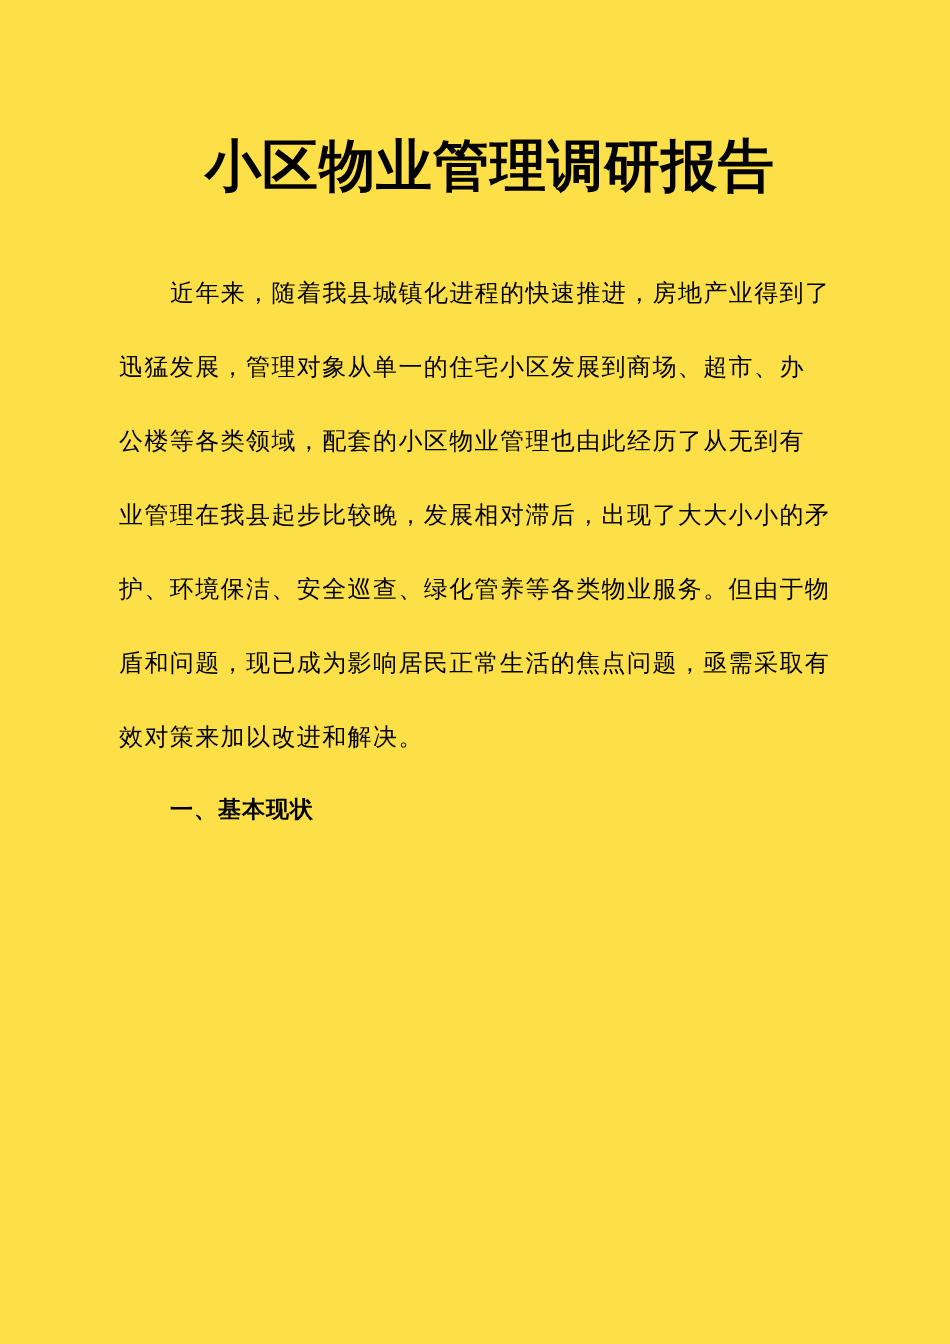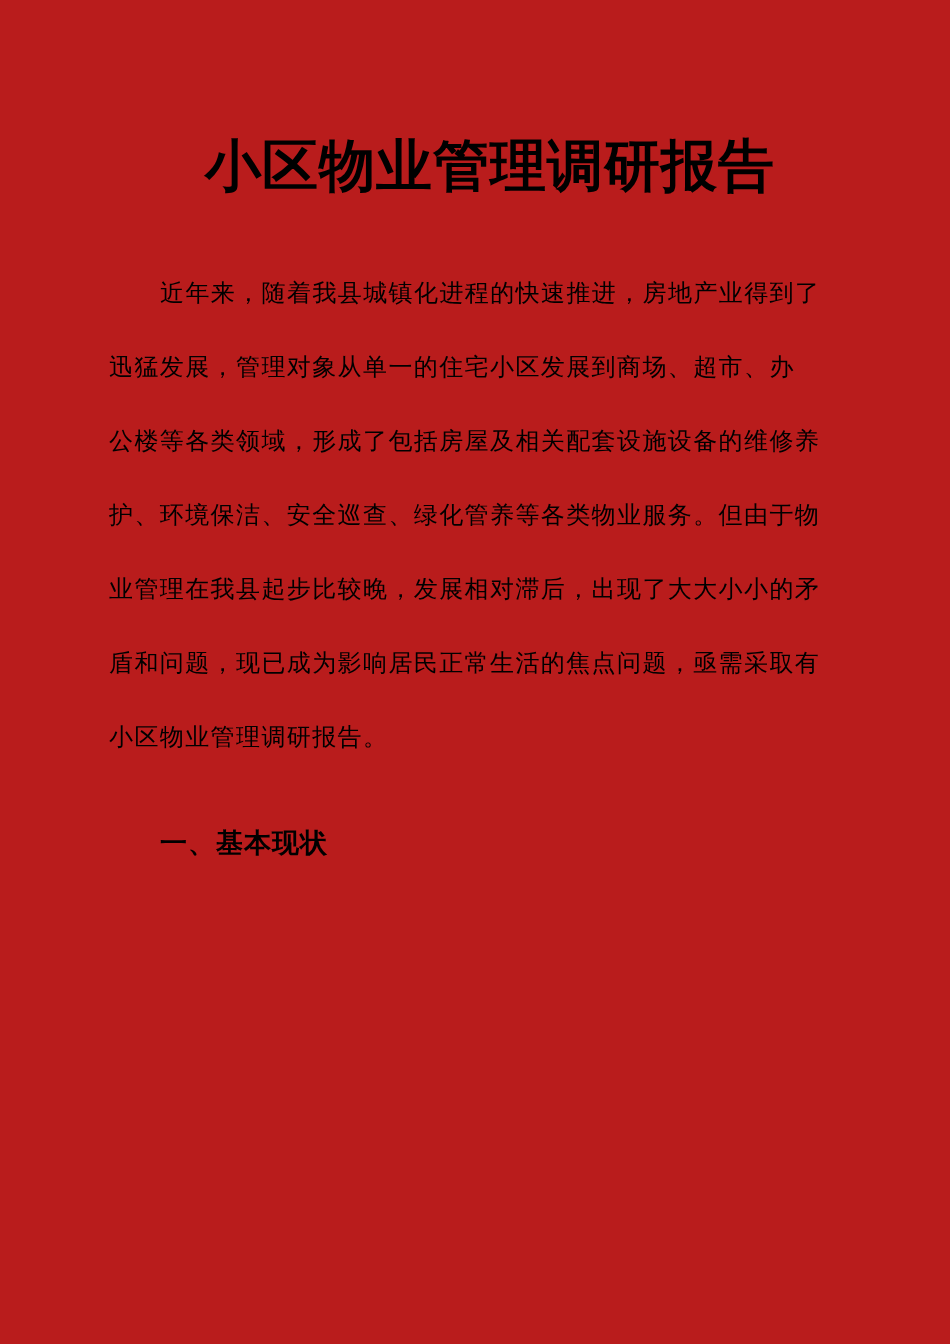--- a/index.html
+++ b/index.html
@@ -14,70 +14,69 @@
       overflow: hidden;
       font-family: "DejaVu Serif", "Liberation Serif", serif;
       color: #000000;
     }
     .page {
       position: absolute;
       left: 0;
       top: 0;
       width: 950px;
       height: 1344px;
-      background: #b91c1c;
+      background: #fde047;
     }
     .title {
       position: absolute;
       left: 0;
       top: 128px;
       width: 980px;
       text-align: center;
       font-family: "DejaVu Sans", "Liberation Sans", sans-serif;
       font-weight: bold;
       font-size: 56px;
       line-height: 76px;
       letter-spacing: 1px;
       margin: 0;
     }
     .body-text {
       position: absolute;
-      left: 109px;
+      left: 119px;
       width: 720px;
       top: 272px;
     }
     .line {
       display: block;
       height: 74px;
       font-size: 24px;
       line-height: 42px;
       white-space: nowrap;
       letter-spacing: 1.4px;
     }
     .indent {
       padding-left: 51px;
     }
     .heading {
-      font-family: Liberation Sans, sans-serif;
+      font-family: Liberation Mono, monospace;
       font-weight: bold;
-      font-size: 27px;
+      font-size: 23px;
       padding-left: 51px;
       letter-spacing: 1px;
-      margin-top: 32px;
     }
   </style>
 </head>
 <body>
 
 <div class="page">
   <h1 class="title">小区物业管理调研报告</h1>
 
   <div class="body-text">
     <span class="line indent">近年来，随着我县城镇化进程的快速推进，房地产业得到了</span>
     <span class="line">迅猛发展，管理对象从单一的住宅小区发展到商场、超市、办</span>
-    <span class="line">公楼等各类领域，形成了包括房屋及相关配套设施设备的维修养</span>
+    <span class="line">公楼等各类领域，配套的小区物业管理也由此经历了从无到有</span>
+    <span class="line">业管理在我县起步比较晚，发展相对滞后，出现了大大小小的矛</span>
     <span class="line">护、环境保洁、安全巡查、绿化管养等各类物业服务。但由于物</span>
-    <span class="line">业管理在我县起步比较晚，发展相对滞后，出现了大大小小的矛</span>
     <span class="line">盾和问题，现已成为影响居民正常生活的焦点问题，亟需采取有</span>
-    <span class="line">小区物业管理调研报告。</span>
+    <span class="line">效对策来加以改进和解决。</span>
     <span class="line heading">一、基本现状</span>
   </div>
 </div>
 
 </body></html>

